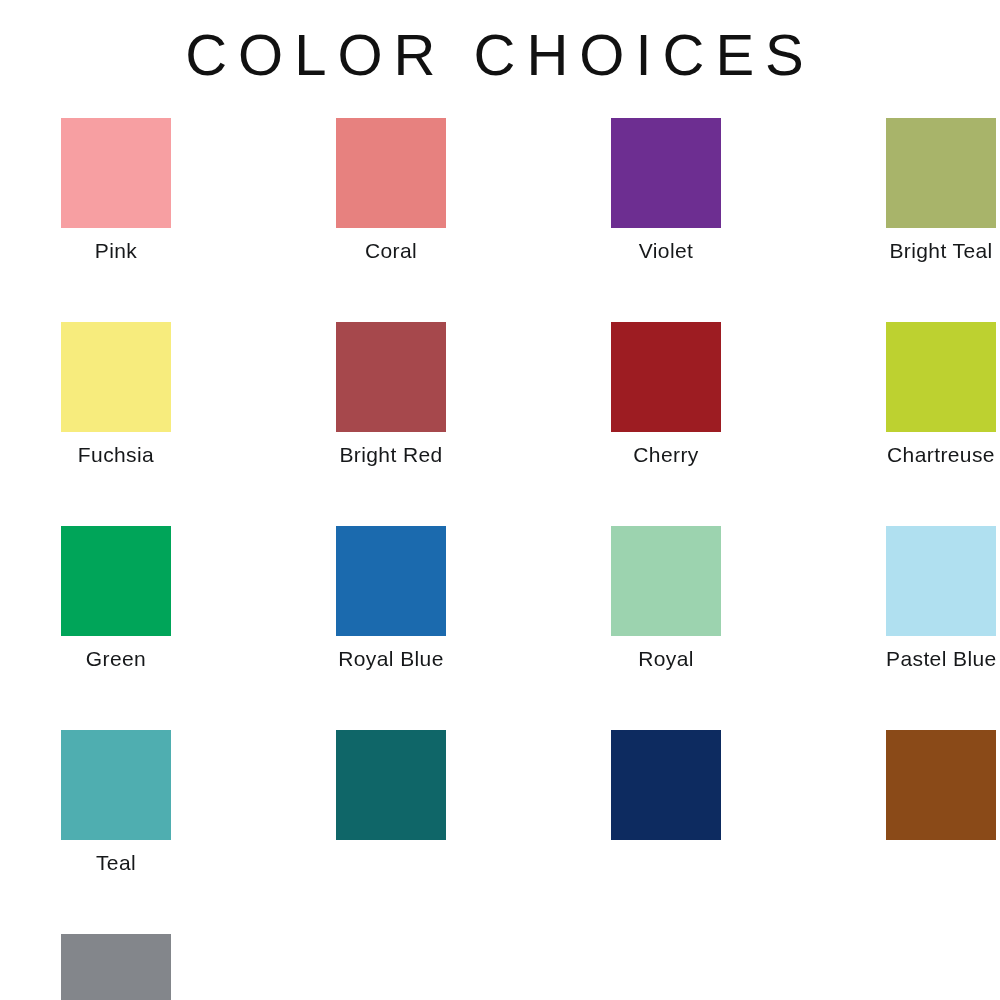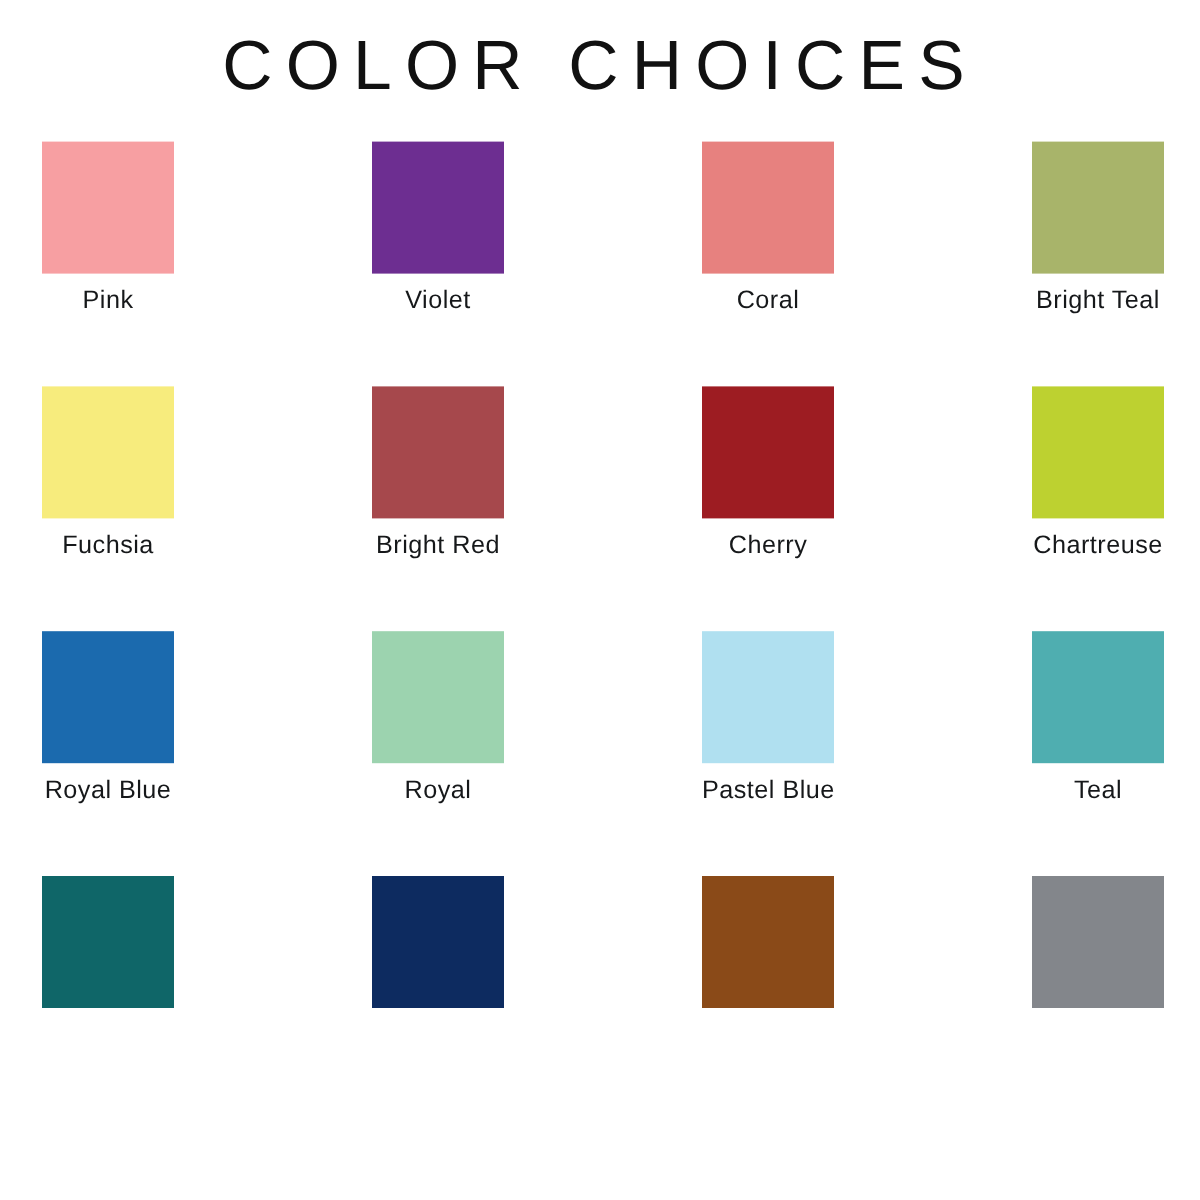--- a/index.html
+++ b/index.html
@@ -43,20 +43,21 @@
     left: 35px;
     width: 937px;
     display: grid;
     grid-template-columns: repeat(4, 110px);
     grid-column-gap: 165px;
     grid-row-gap: 59px;
   }
 
   .swatch-cell {
     width: 132px;
+    margin-left: 26px;
   }
 
   .swatch-chip {
     width: 110px;
     height: 110px;
     display: block;
   }
 
   .swatch-label {
     display: block;
@@ -78,46 +79,50 @@
 <div class="page">
 
   <div class="page-title">COLOR CHOICES</div>
 
   <div class="swatch-grid">
       <div class="swatch-cell">
         <span class="swatch-chip" style="background-color: rgb(247, 159, 162);"></span>
         <span class="swatch-label">Pink</span>
       </div>
       <div class="swatch-cell">
+        <span class="swatch-chip" style="background-color: rgb(231, 129, 127);"></span>
+        <span class="swatch-label">Coral</span>
+      </div>
+      <div class="swatch-cell">
         <span class="swatch-chip" style="background-color: rgb(109, 46, 145);"></span>
         <span class="swatch-label">Violet</span>
-      </div>
-      <div class="swatch-cell">
-        <span class="swatch-chip" style="background-color: rgb(231, 129, 127);"></span>
-        <span class="swatch-label">Coral</span>
       </div>
       <div class="swatch-cell">
         <span class="swatch-chip" style="background-color: rgb(168, 180, 106);"></span>
         <span class="swatch-label">Bright Teal</span>
       </div>
       <div class="swatch-cell">
         <span class="swatch-chip" style="background-color: rgb(247, 236, 125);"></span>
         <span class="swatch-label">Fuchsia</span>
       </div>
       <div class="swatch-cell">
         <span class="swatch-chip" style="background-color: rgb(166, 72, 76);"></span>
         <span class="swatch-label">Bright Red</span>
       </div>
       <div class="swatch-cell">
         <span class="swatch-chip" style="background-color: rgb(157, 28, 34);"></span>
         <span class="swatch-label">Cherry</span>
       </div>
       <div class="swatch-cell">
         <span class="swatch-chip" style="background-color: rgb(189, 209, 48);"></span>
         <span class="swatch-label">Chartreuse</span>
+      </div>
+      <div class="swatch-cell">
+        <span class="swatch-chip" style="background-color: rgb(0, 165, 89);"></span>
+        <span class="swatch-label">Green</span>
       </div>
       <div class="swatch-cell">
         <span class="swatch-chip" style="background-color: rgb(27, 106, 174);"></span>
         <span class="swatch-label">Royal Blue</span>
       </div>
       <div class="swatch-cell">
         <span class="swatch-chip" style="background-color: rgb(156, 211, 175);"></span>
         <span class="swatch-label">Royal</span>
       </div>
       <div class="swatch-cell">

